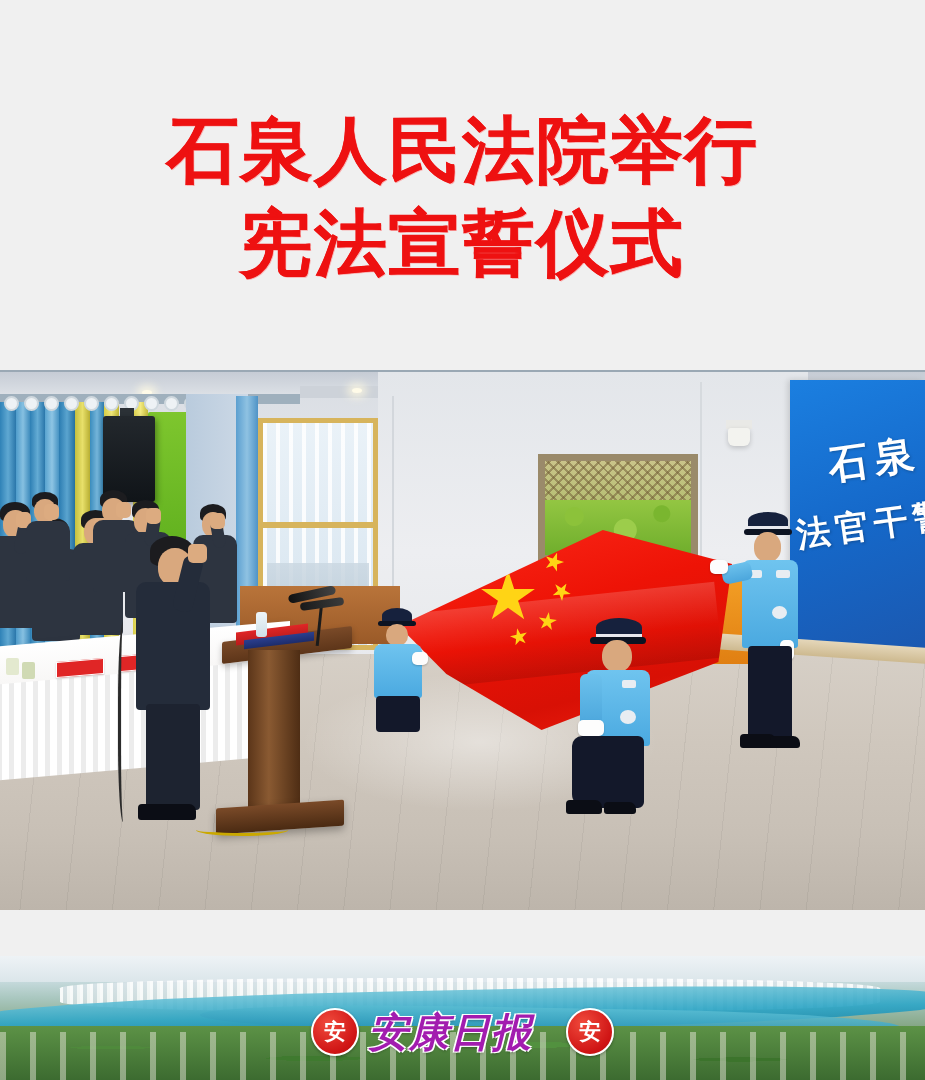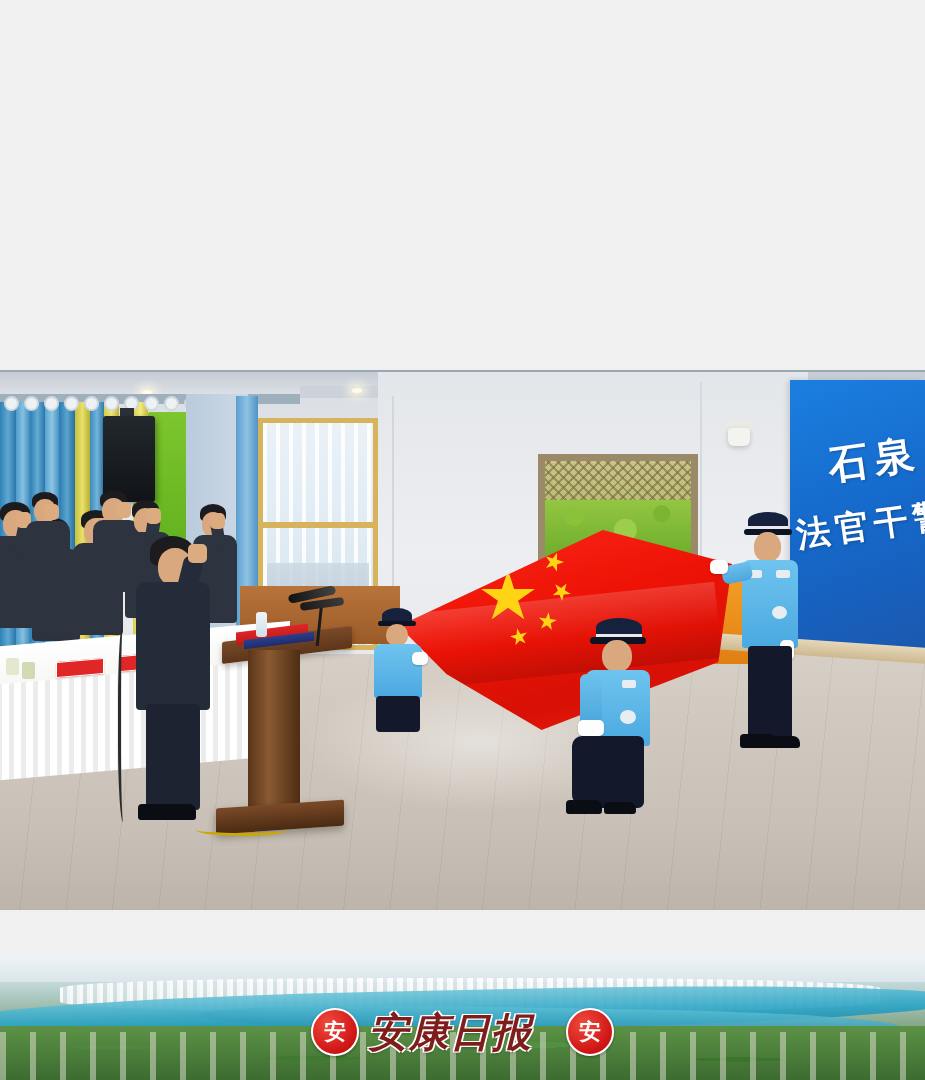--- a/index.html
+++ b/index.html
@@ -231,34 +231,38 @@
   .logo{display:flex;align-items:center;gap:9px;}
   .emblem{width:44px;height:44px;border-radius:50%;
     background:radial-gradient(circle at 35% 30%,#f04a3c,#cf1414 70%,#b00d0d);
     border:2px solid #fff;position:relative;
     box-shadow:0 1px 3px rgba(0,0,0,.35);}
   .emblem .mark{position:absolute;left:50%;top:50%;transform:translate(-50%,-50%);
     color:#fff;font-size:22px;font-weight:bold;line-height:1;
     font-family:"Liberation Serif","DejaVu Serif",serif;}
   .logo-text{
     font-family:"Liberation Serif","DejaVu Serif",serif;
-    font-weight:bold;font-size:40px;color:#7f1d1d;letter-spacing:1px;
+    font-weight:bold;font-size:40px;color:#a21caf;letter-spacing:1px;
     font-style:italic;
     text-shadow:
       -1.4px -1.4px 0 #fff, 1.4px -1.4px 0 #fff,
       -1.4px  1.4px 0 #fff, 1.4px  1.4px 0 #fff,
        0 2px 3px rgba(0,0,0,.3);
     white-space:nowrap;
   }
 </style>
 </head>
 <body>
 
 <div class="page">
 
+  <div class="headline">
+    <span class="l1">石泉人民法院举行</span>
+    <span class="l2">宪法宣誓仪式</span>
+  </div>
 
   <div class="photo">
 
     <div class="ph wall-back"></div>
     <div class="ph wall-upper-strip"></div>
     <div class="ph ceiling-trim"></div>
     <div class="ph downlight" style="left:142px;top:18px;"></div>
     <div class="ph downlight" style="left:352px;top:16px;"></div>
     <div class="ph downlight" style="left:540px;top:14px;"></div>
     <div class="ph downlight" style="left:742px;top:12px;"></div>

